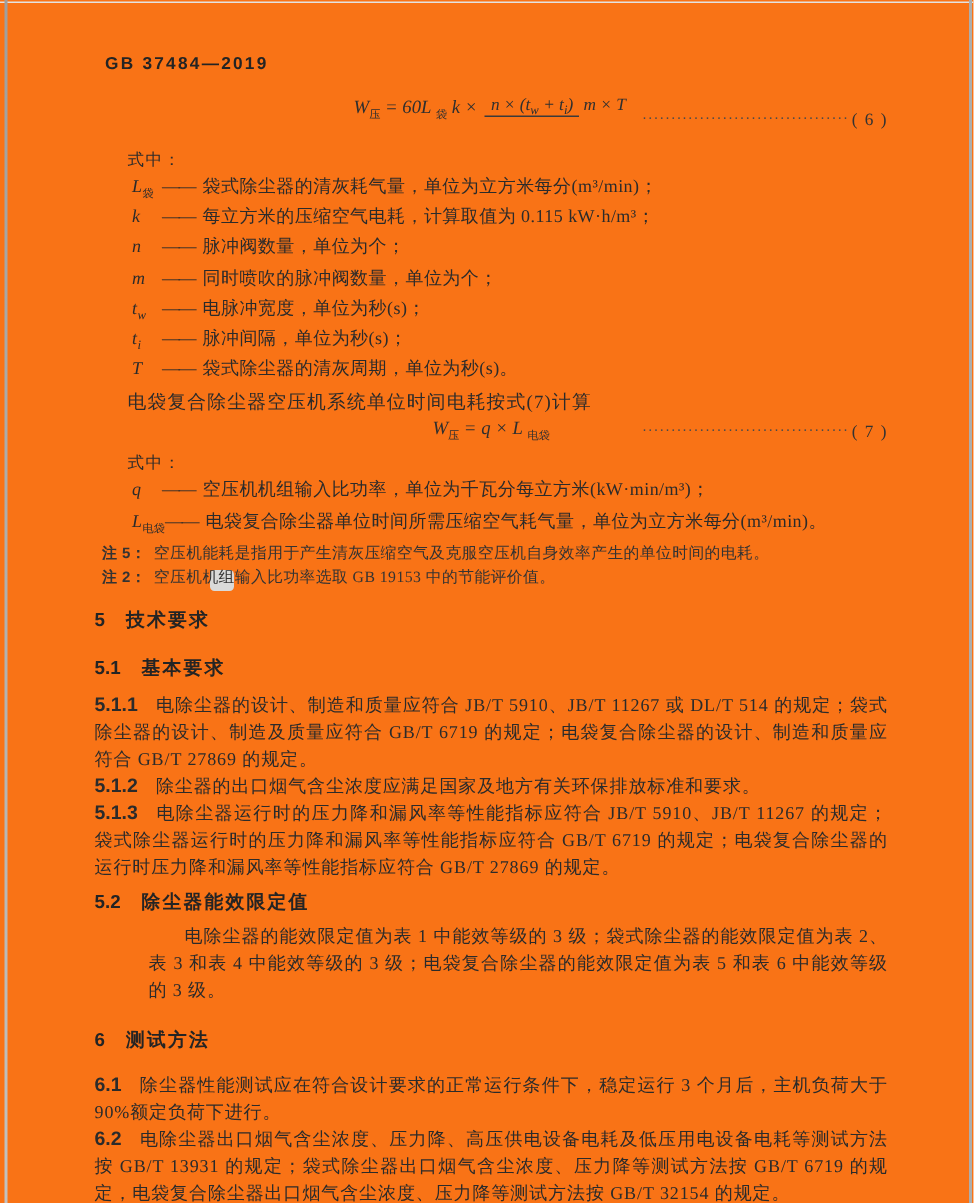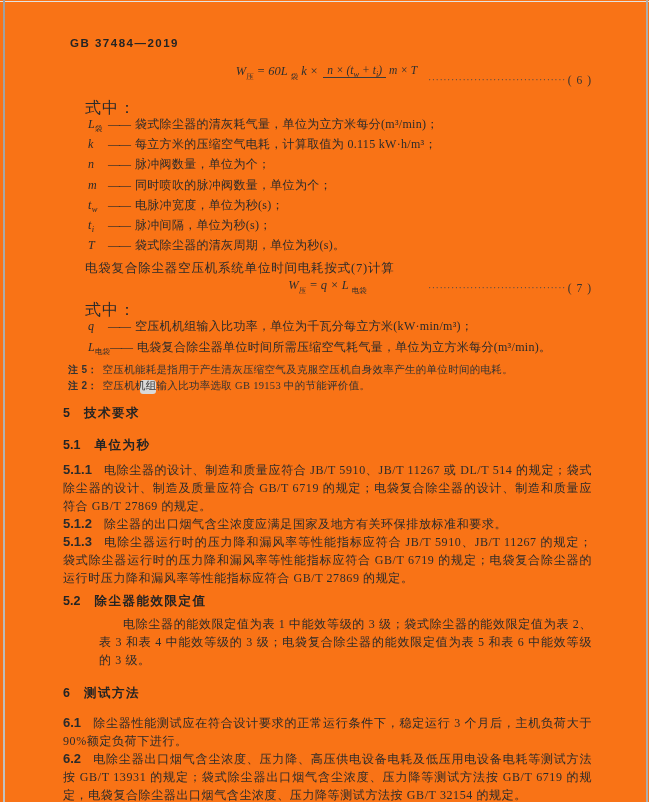--- a/index.html
+++ b/index.html
@@ -27,21 +27,21 @@
   sub.cjk { font-size:7.5px; font-style:normal; letter-spacing:0; }
   sub.lat { font-size:8.5px; }
   .gap { margin:0 3px; }
   .frac { display:inline-block; text-align:center; vertical-align:middle; margin:0 2px; font-size:11.5px; line-height:13px; }
   .frac .num { border-bottom:1px solid #3a3a3a; padding:0 4px 1px; }
   .frac .den { padding-top:1px; }
   .leader { position:absolute; right:0; top:50%; transform:translateY(-50%); white-space:nowrap; font-size:11px; color:#333; }
   .leader .dots { font-size:10px; letter-spacing:0.5px; color:#4a4a4a; vertical-align:1px; }
   .leader .flabel { margin-left:2px; font-size:11.5px; letter-spacing:1px; }
 
-  .where { margin-top:4px; padding-left:22px; font-size:16px; letter-spacing:1px; height:15px; line-height:15px; }
+  .where { margin-top:4px; padding-left:22px; font-size:11px; letter-spacing:1px; height:15px; line-height:15px; }
 
   .defs { padding-left:25px; margin-top:2px; }
   .defrow { display:flex; align-items:baseline; line-height:15.8px; font-size:12px; letter-spacing:0.3px; }
   .defrow .term { min-width:20px; font-style:italic; }
   .defrow .dash { margin-right:5px; letter-spacing:-1px; }
   .defrow .dtext { }
 
   .intro { margin-top:3px; padding-left:22px; font-size:12.5px; letter-spacing:0.8px; height:15px; line-height:15px; }
 
   .notes { margin-top:2px; padding-left:5px; }
@@ -156,21 +156,21 @@
           <span>空压机机组输入比功率选取 GB 19153 中的节能评价值。</span>
         </div>
     </div>
 
     <div class="sechead mt-h5">
         <span class="snum">5</span>
         <span>技术要求</span>
       </div>
     <div class="sechead mt-h51">
         <span class="snum">5.1</span>
-        <span>单位为秒</span>
+        <span>基本要求</span>
       </div>
 
     <p class="para mt-c511"><span class="cnum">5.1.1</span><span>电除尘器的设计、制造和质量应符合 JB/T 5910、JB/T 11267 或 DL/T 514 的规定；袋式除尘器的设计、制造及质量应符合 GB/T 6719 的规定；电袋复合除尘器的设计、制造和质量应符合 GB/T 27869 的规定。</span></p>
     <p class="para"><span class="cnum">5.1.2</span><span>除尘器的出口烟气含尘浓度应满足国家及地方有关环保排放标准和要求。</span></p>
     <p class="para"><span class="cnum">5.1.3</span><span>电除尘器运行时的压力降和漏风率等性能指标应符合 JB/T 5910、JB/T 11267 的规定；袋式除尘器运行时的压力降和漏风率等性能指标应符合 GB/T 6719 的规定；电袋复合除尘器的运行时压力降和漏风率等性能指标应符合 GB/T 27869 的规定。</span></p>
 
     <div class="sechead mt-h52">
         <span class="snum">5.2</span>
         <span>除尘器能效限定值</span>
       </div>

